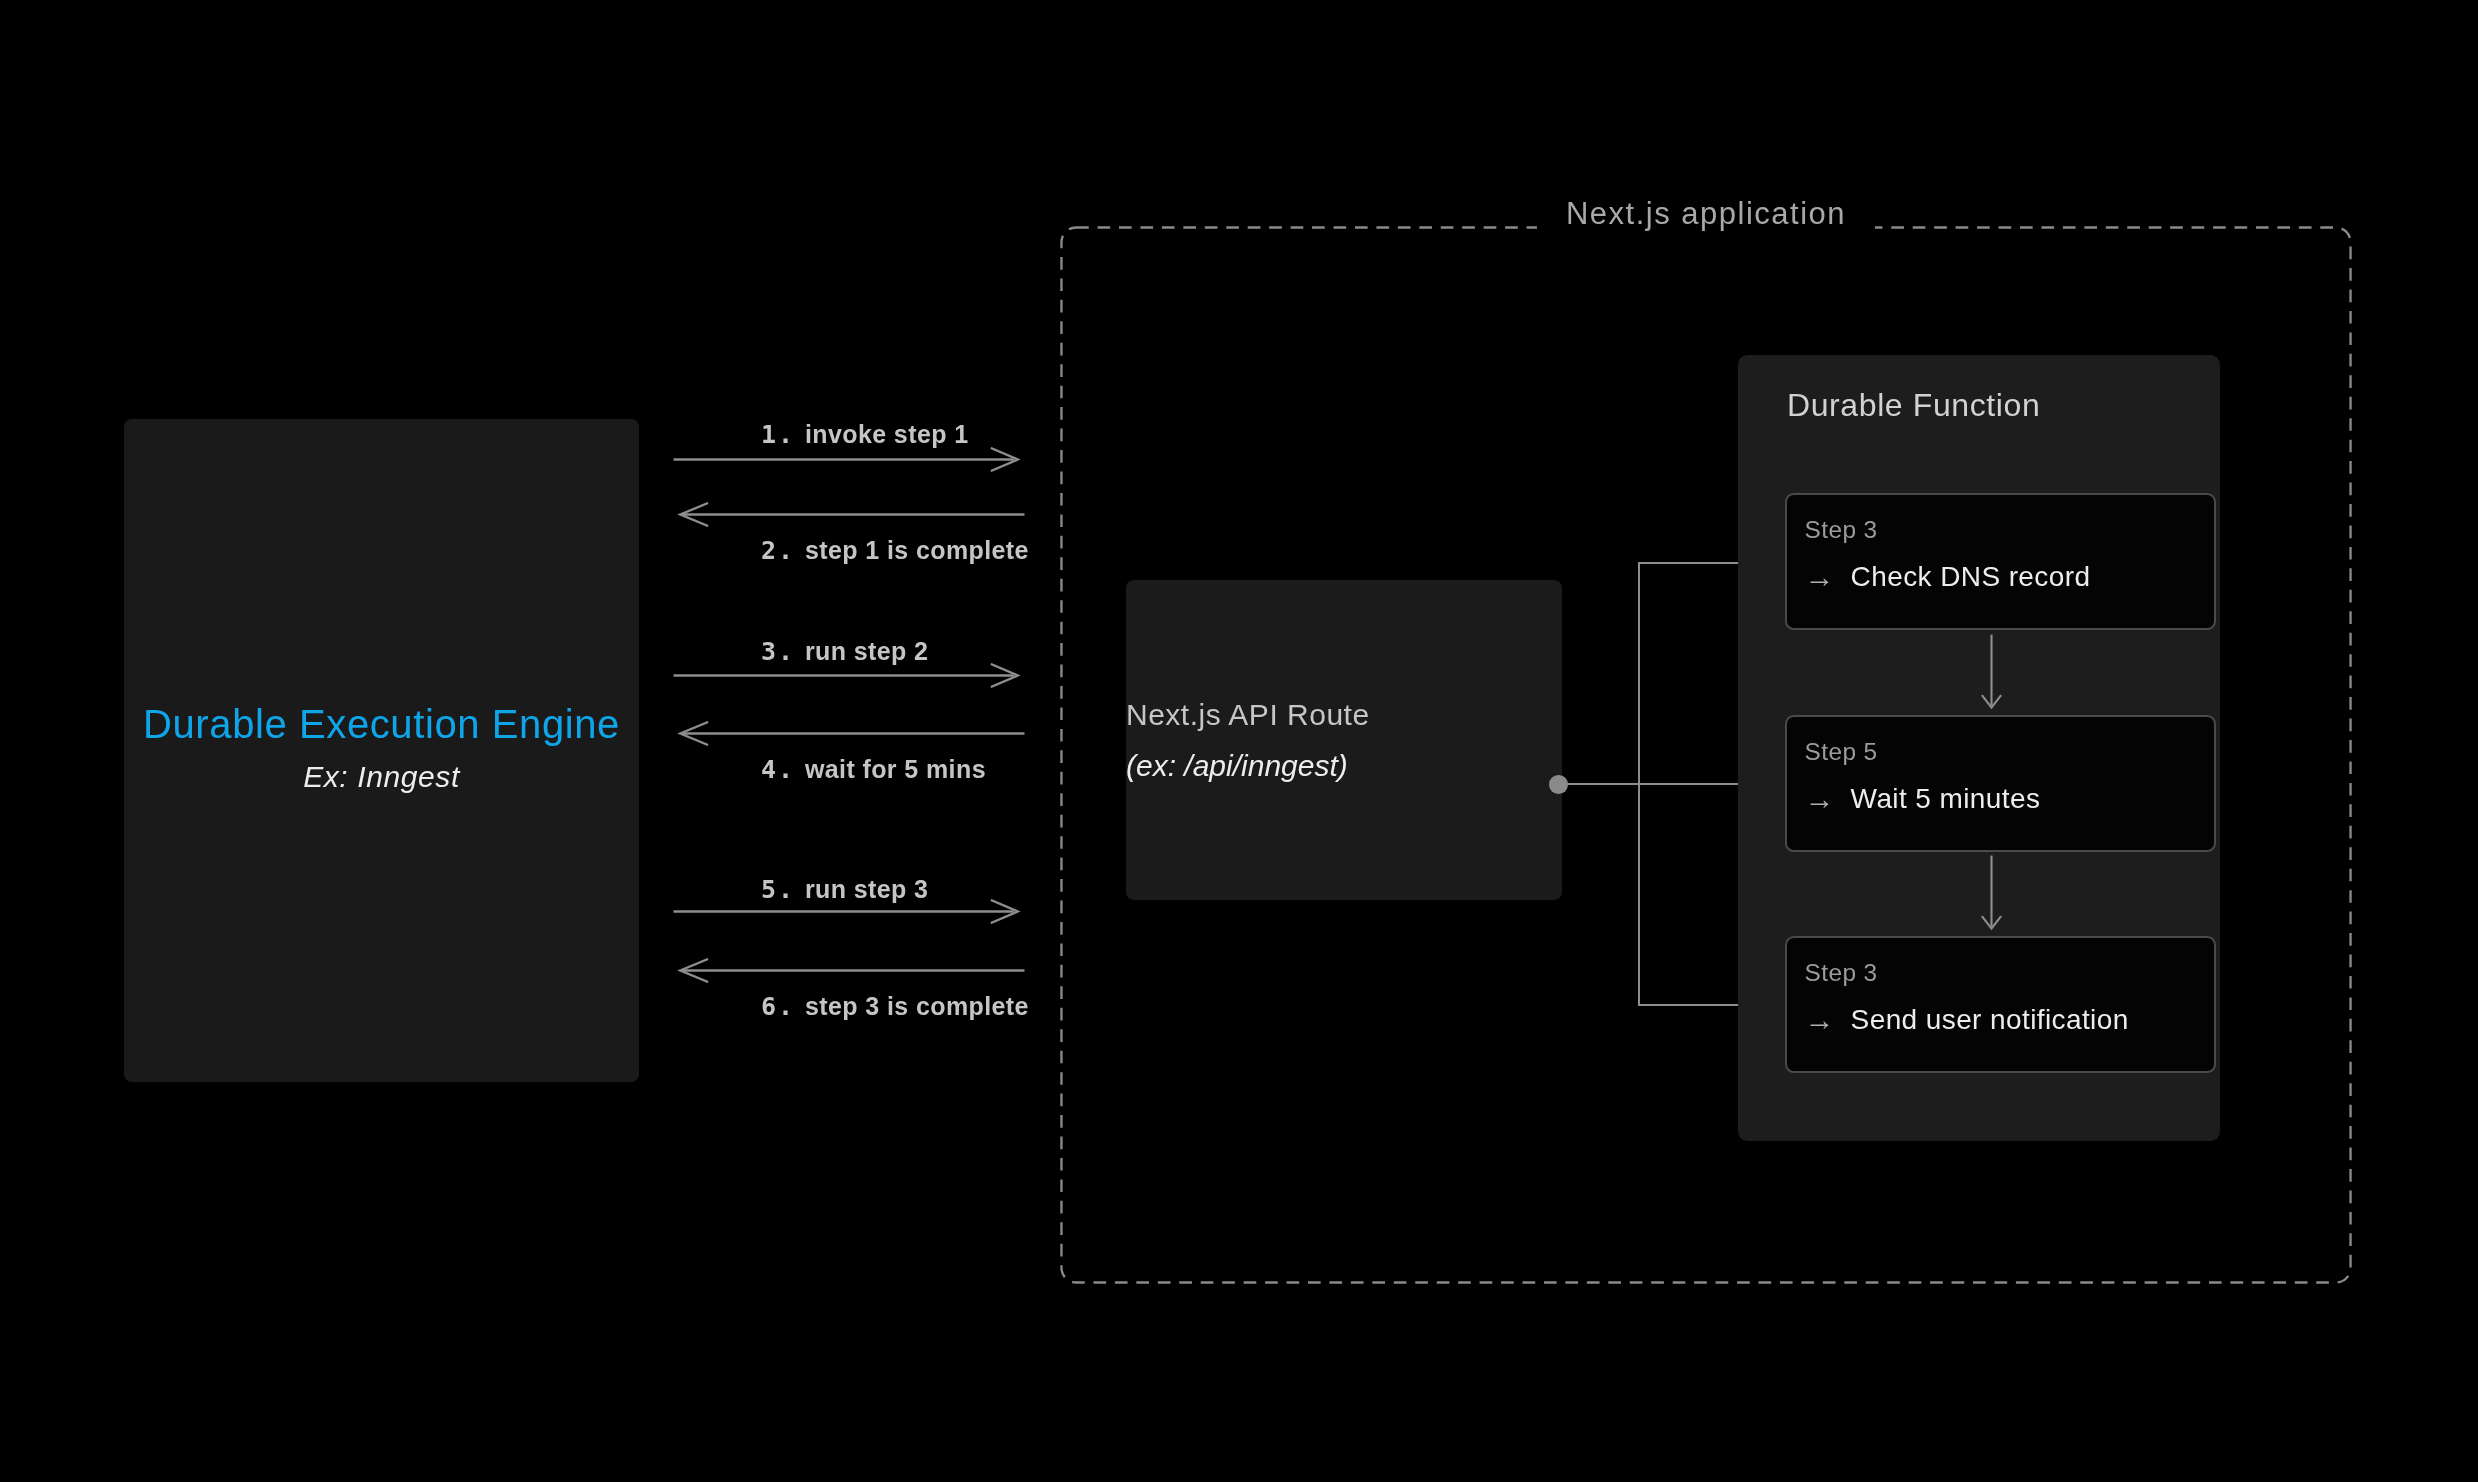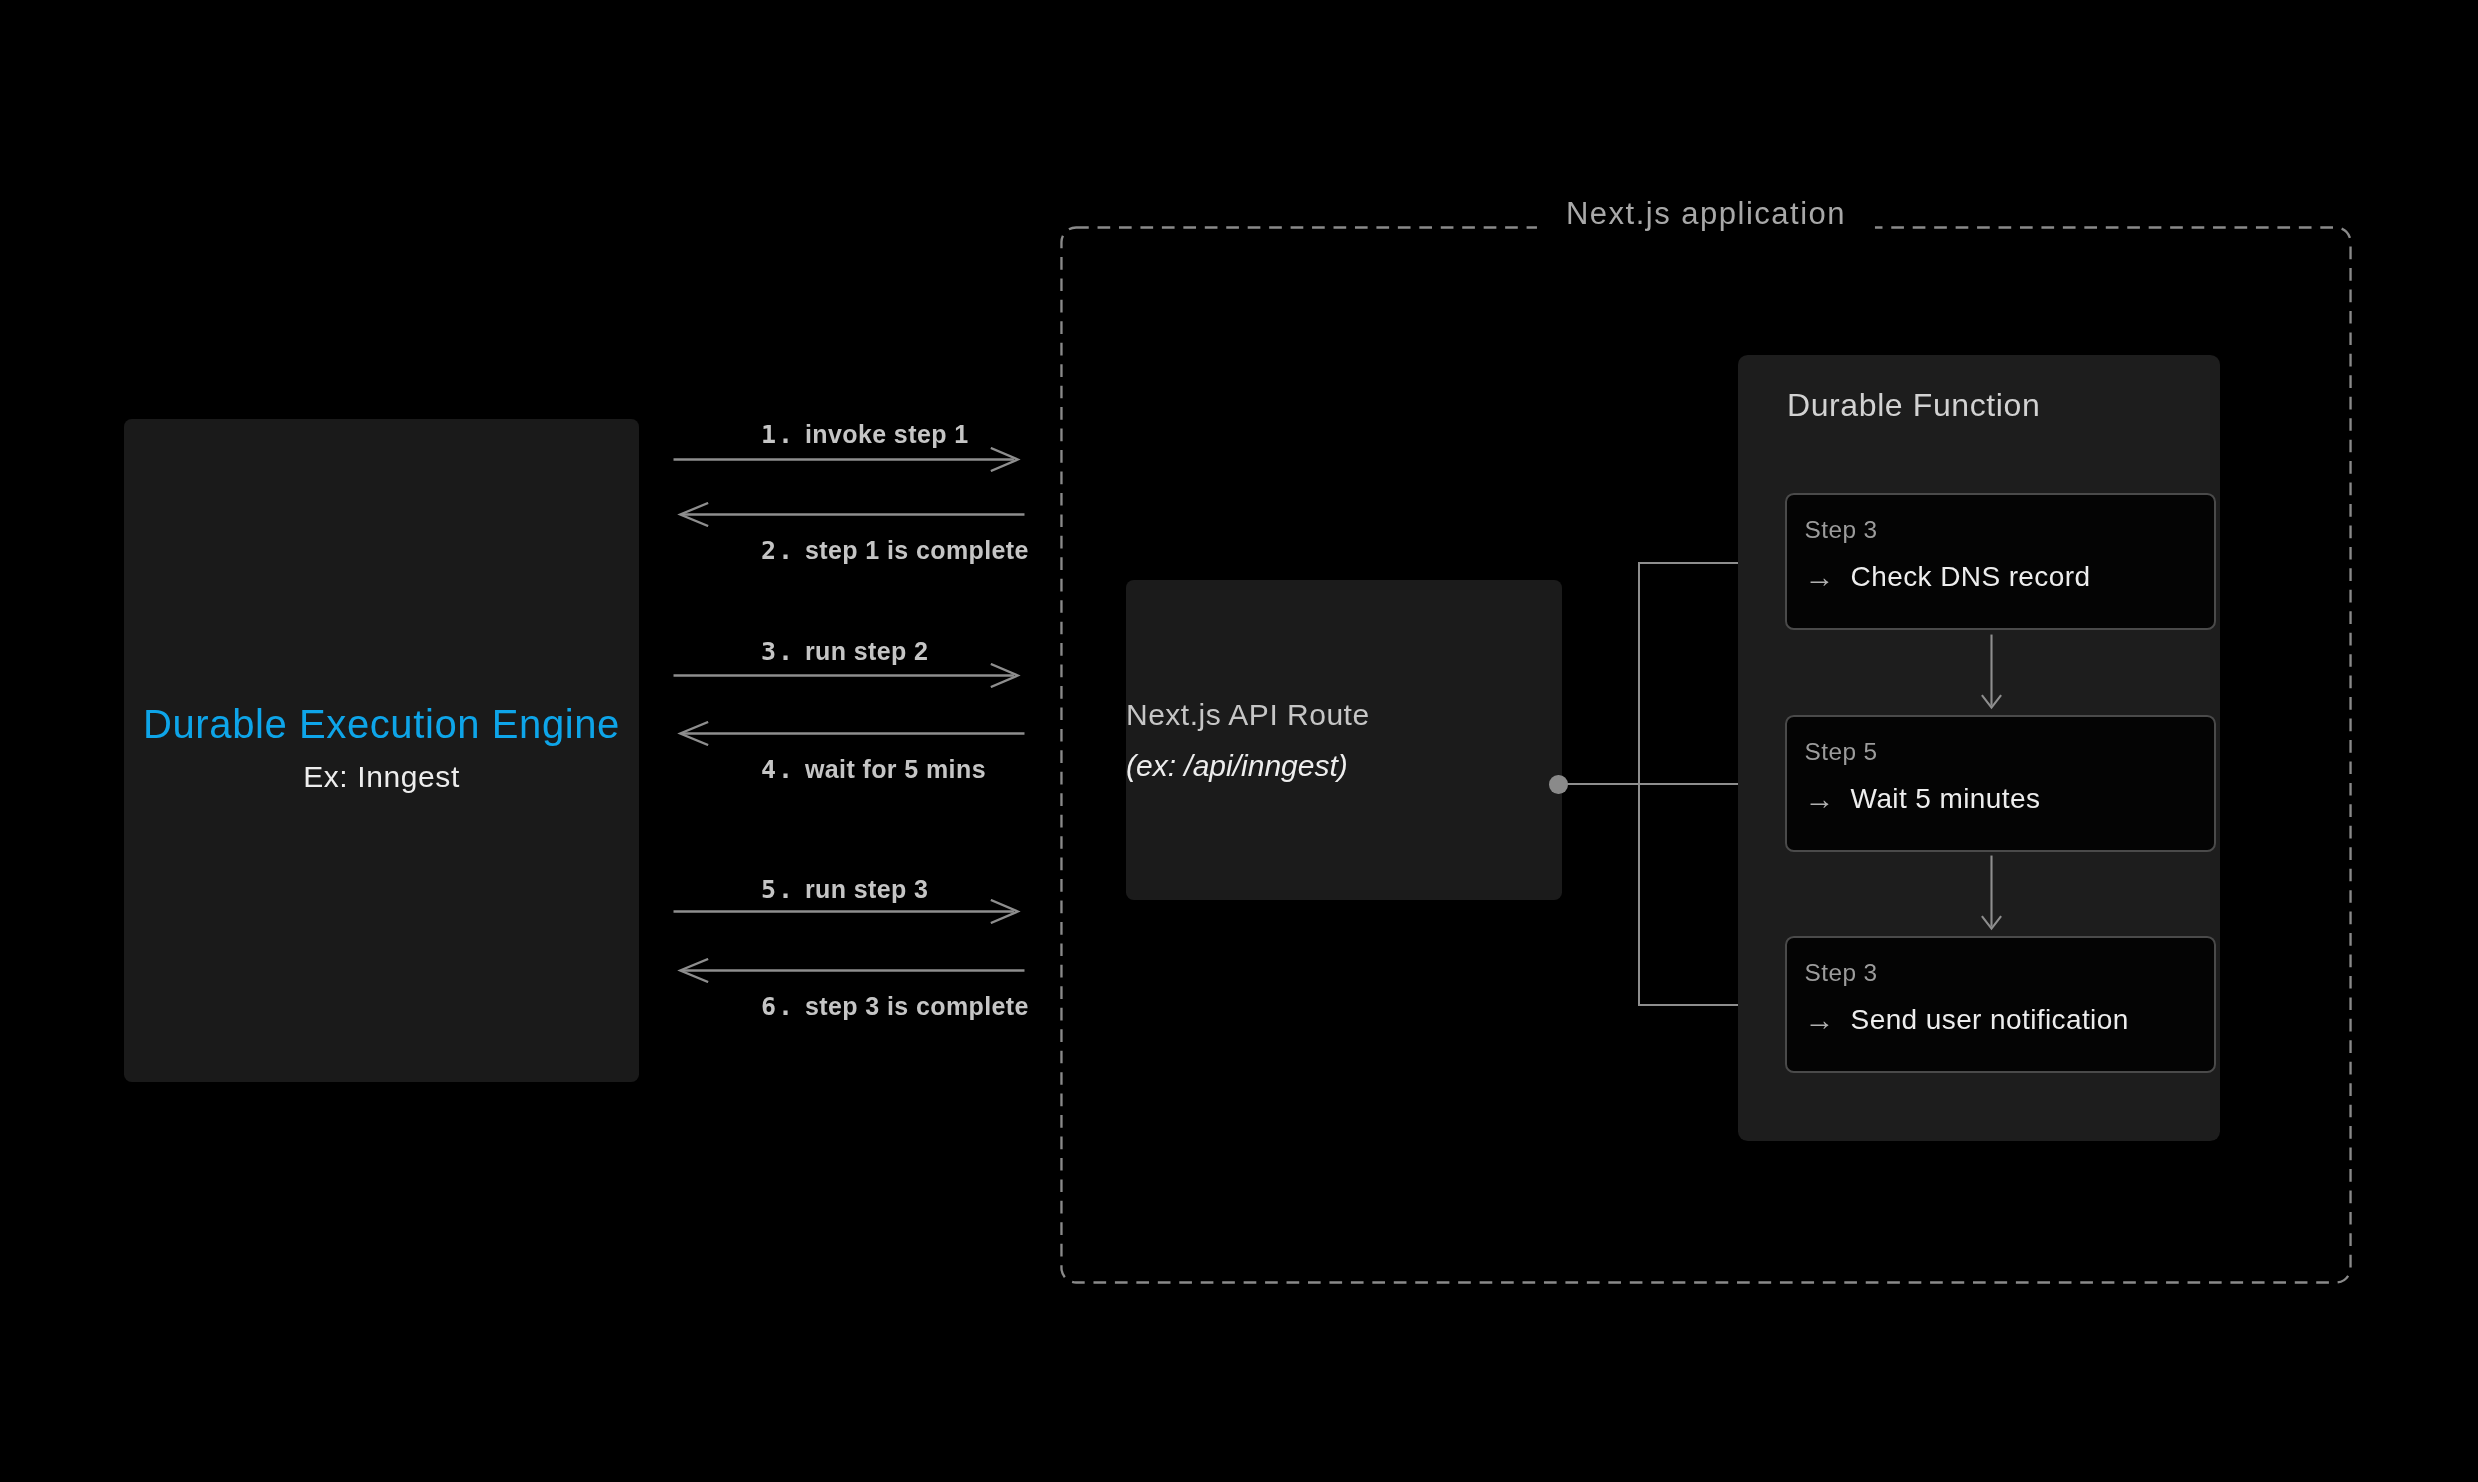--- a/index.html
+++ b/index.html
@@ -17,21 +17,21 @@
   .engine-box {
     left: 124px; top: 419px; width: 515px; height: 663px;
     background: #1a1a1a; border-radius: 7.8px;
     display: flex; flex-direction: column; align-items: center; justify-content: center;
     gap: 17.6px;
   }
   .engine-title {
     color: #0ea5e9; font-size: 40px; line-height: 35px; letter-spacing: 0.6px;
   }
   .engine-subtitle {
-    color: #ededed; font-size: 30px; line-height: 35px; letter-spacing: 0.6px;
+    color: #ededed; font-size: 30px; line-height: 35px; font-style: italic; letter-spacing: 0.6px;
   }
 
   
   .msg-line { left: 671px; width: 356px; height: 25px; }
   .msg-line svg { display: block; }
   .msg-label {
     left: 761px; height: 31px; line-height: 31px;
     color: #c5c5c5; font-size: 25px; white-space: nowrap;
     font-weight: 600; letter-spacing: 0.4px;
   }

